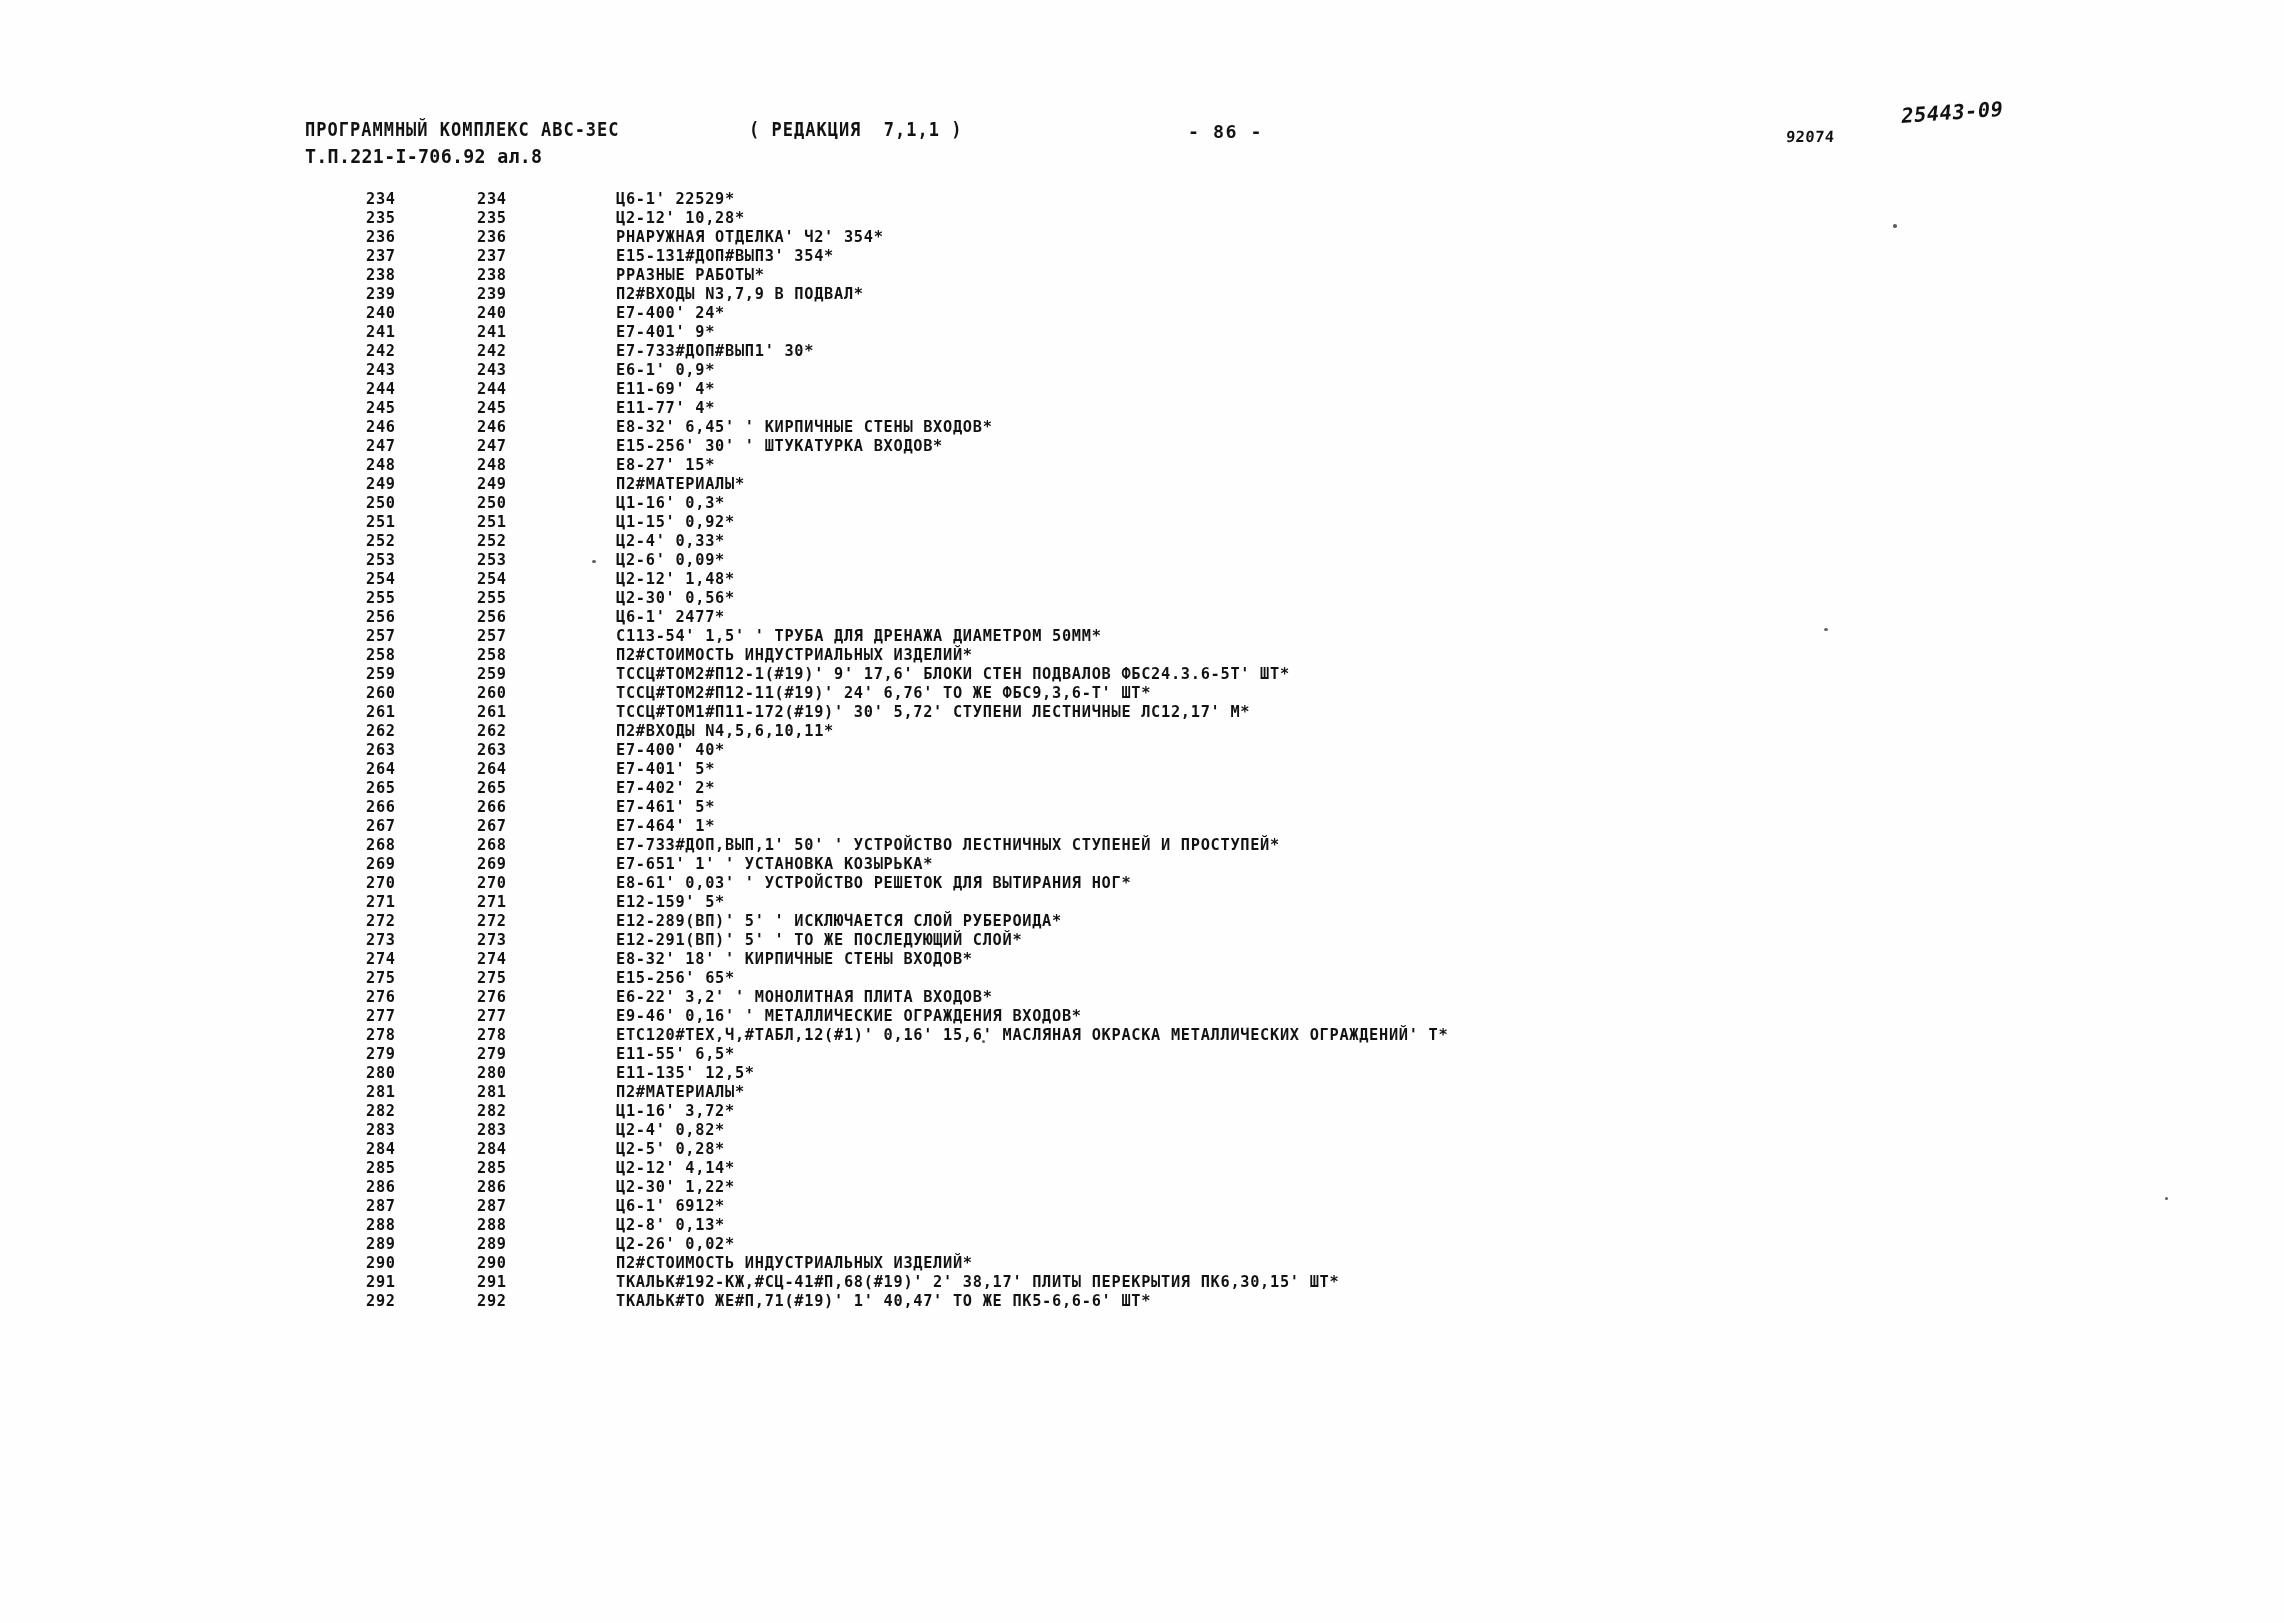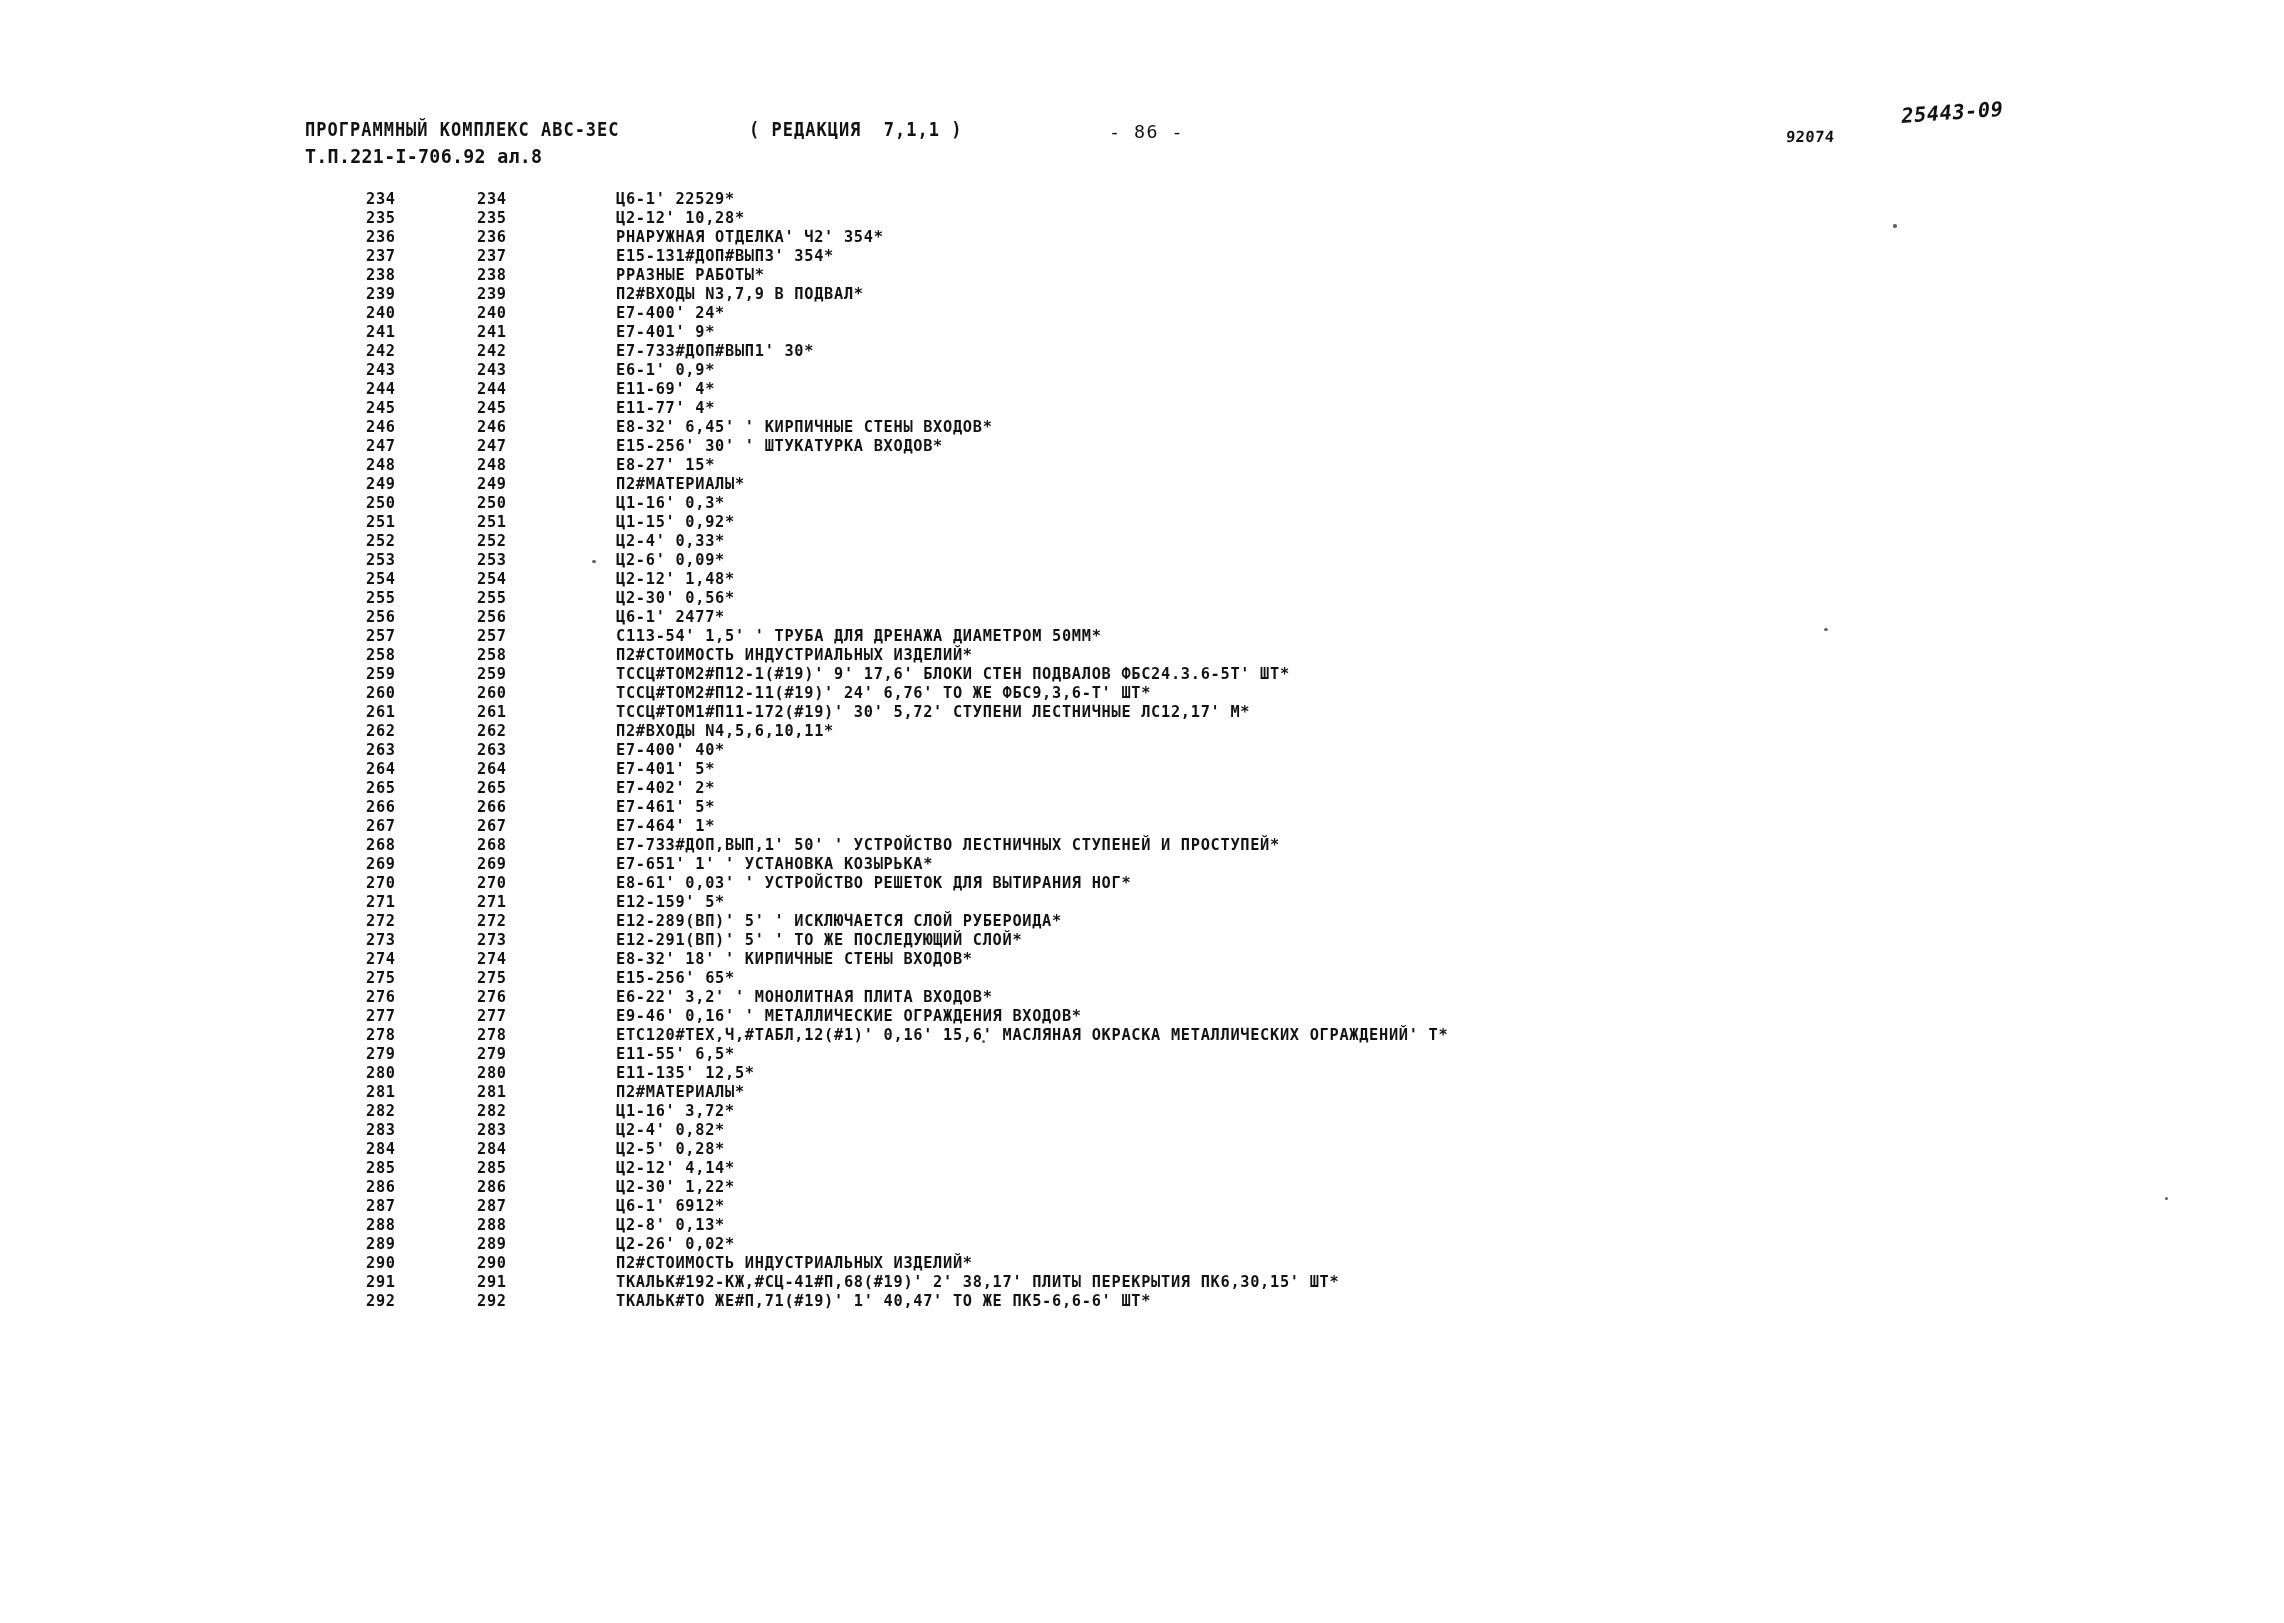--- a/index.html
+++ b/index.html
@@ -62,25 +62,25 @@
     font-size: 18.3px;
     letter-spacing: 0.3px;
     font-weight: 700;
     white-space: pre;
     transform: scaleY(1.10);
     transform-origin: left top;
   }
 
   .hdr-page {
     position: absolute;
-    left: 1109px;
+    left: 1188px;
     top: 121px;
     font-size: 18.3px;
     letter-spacing: 1.5px;
-    font-weight: 400;
+    font-weight: 700;
     white-space: pre;
   }
 
   .hdr-code {
     position: absolute;
     left: 1786px;
     top: 128px;
     font-size: 15.3px;
     letter-spacing: 0.5px;
     font-weight: 700;

